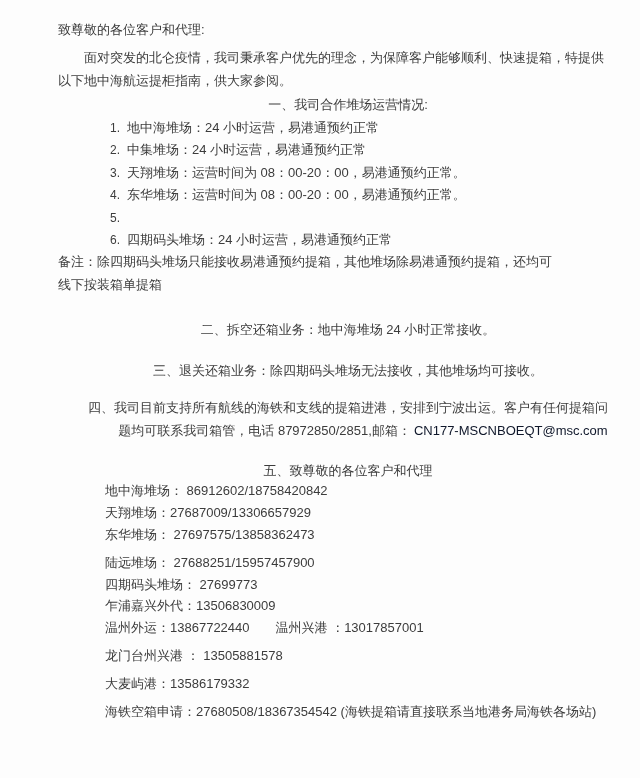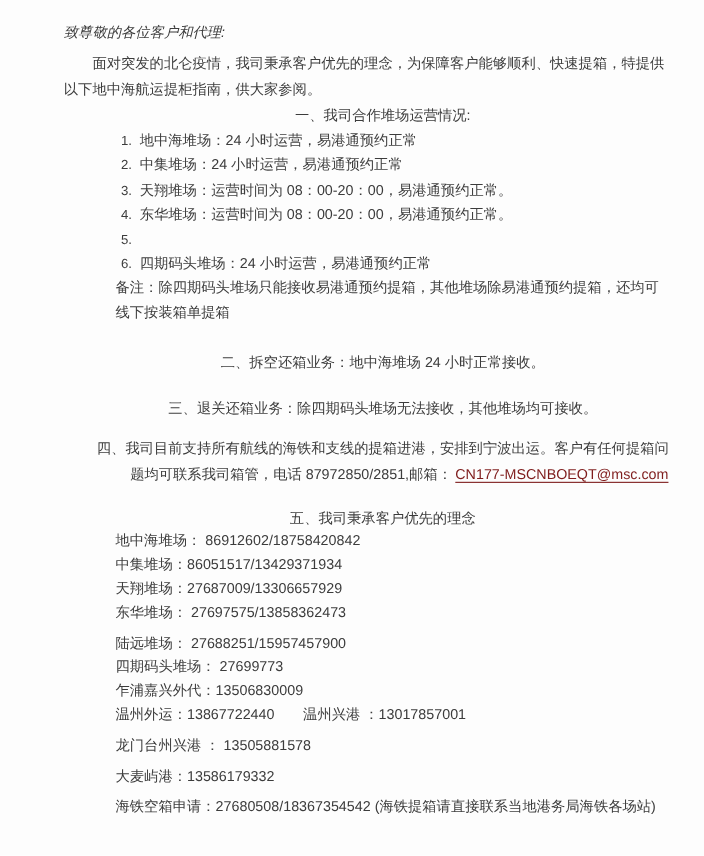--- a/index.html
+++ b/index.html
@@ -8,21 +8,21 @@
     width:640px; height:778px;
     box-sizing:border-box;
     padding:21px 30px 0 58px;
     background:#fdfdfd;
     color:#3c3c3c;
     font-family:"Liberation Sans","DejaVu Sans",sans-serif;
     font-size:13px;
     overflow:hidden;
   }
   p { margin:0; }
-  .greeting { line-height:17px;font-style:italic; }
+  .greeting { line-height:17px; }
   .intro { margin-top:8px; line-height:23px; text-indent:2em; }
 
   
   .sec-par {
     margin-left:28px;
     padding-left:30px;
     text-indent:-30px;
     line-height:18px;
     text-align:center;
   }
@@ -30,30 +30,27 @@
   .m-sec1 { margin-top:4px; }
   .m-sec2 { margin-top:25px; }
   .m-sec3 { margin-top:23px; }
   .m-sec4 { margin-top:16px; }
   .m-sec5 { margin-top:20px; }
 
   .yard-list { margin-top:3px; margin-left:52px; }
   .yard-item { display:flex; line-height:22.4px; }
   .yard-item .num { flex:none; width:17px; font-size:12px; }
   .note {
-    margin-left:47px;
     max-width:503px;
     line-height:22.5px;
-    font-family:Liberation Mono, monospace;
   }
 
   .email-link {
-    text-decoration:underline;
     text-underline-offset:3px;
-    color:#7f1d1d;
+    color:#0f172a;
     margin-left:3px;
     cursor:pointer;
   }
 
   .contact-list { margin-left:47px; }
   .contact-group + .contact-group { margin-top:6px; }
   .contact-line { line-height:21.8px; max-width:505px; }
   .contact-line .second-col { margin-left:26px; }
 </style>
 </head>
@@ -95,25 +92,24 @@
     <p class="note">备注：除四期码头堆场只能接收易港通预约提箱，其他堆场除易港通预约提箱，还均可线下按装箱单提箱</p>
   </div>
 
   <p class="sec-par m-sec2"><span>二、</span><span>拆空还箱业务：地中海堆场 24 小时正常接收。</span></p>
 
   <p class="sec-par m-sec3"><span>三、</span><span>退关还箱业务：除四期码头堆场无法接收，其他堆场均可接收。</span></p>
 
   <p class="sec-par multiline m-sec4"><span>四、</span><span>我司目前支持所有航线的海铁和支线的提箱进港，安排到宁波出运。客户有任何提箱问题均可联系我司箱管，电话 87972850/2851,邮箱：</span><span class="email-link">CN177-MSCNBOEQT@msc.com</span></p>
 
   <div>
-    <p class="sec-par m-sec5"><span>五、</span><span>我司秉承客户优先的理念</span></p>
+    <p class="sec-par m-sec5"><span>五、</span><span>致尊敬的各位客户和代理</span></p>
     <div class="contact-list" id="contact-list">
         <div class="contact-group">
           <div class="contact-line"><span>地中海堆场： 86912602/18758420842</span></div>
-          <div class="contact-line"><span>中集堆场：86051517/13429371934</span></div>
           <div class="contact-line"><span>天翔堆场：27687009/13306657929</span></div>
           <div class="contact-line"><span>东华堆场： 27697575/13858362473</span></div>
         </div>
         <div class="contact-group">
           <div class="contact-line"><span>陆远堆场： 27688251/15957457900</span></div>
           <div class="contact-line"><span>四期码头堆场： 27699773</span></div>
           <div class="contact-line"><span>乍浦嘉兴外代：13506830009</span></div>
           <div class="contact-line"><span>温州外运：13867722440</span><span class="second-col">温州兴港 ：13017857001</span></div>
         </div>
         <div class="contact-group">

